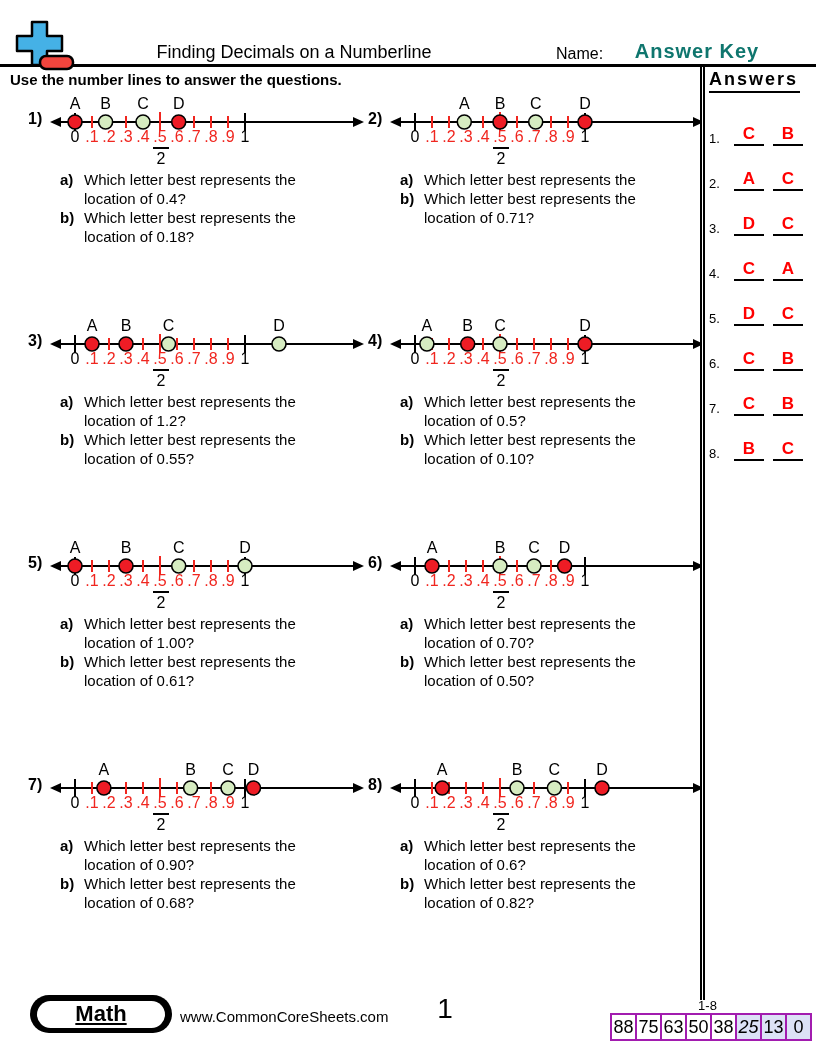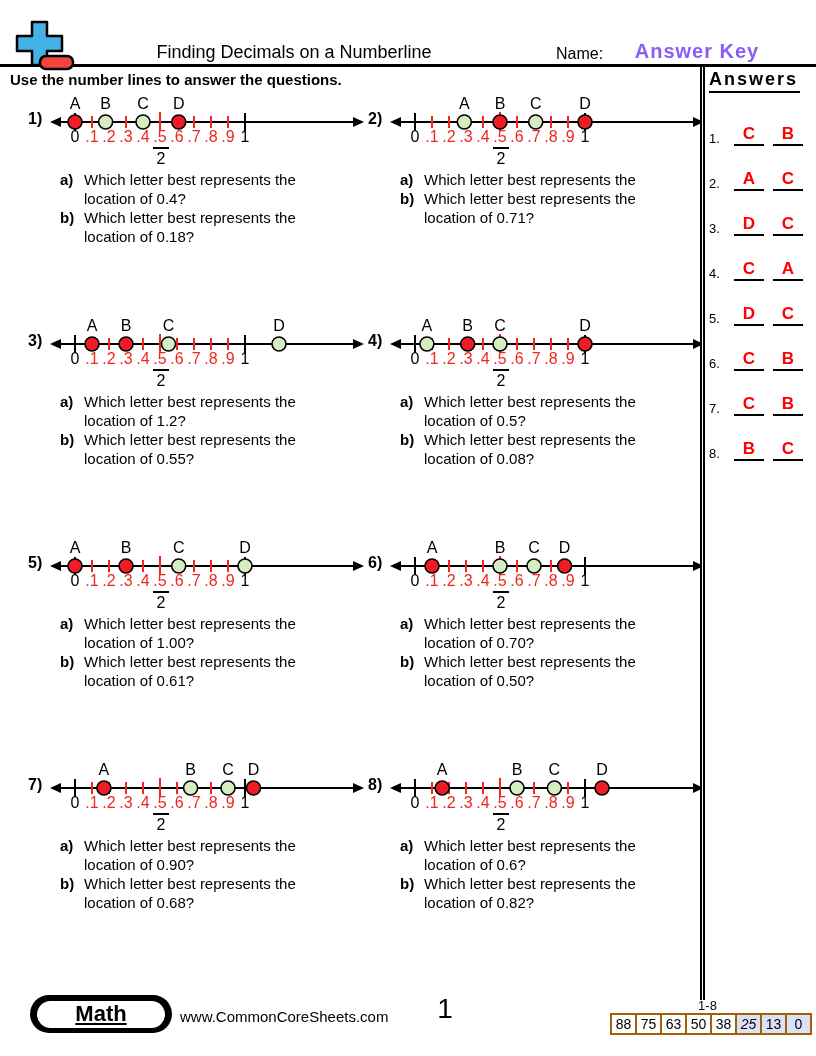--- a/index.html
+++ b/index.html
@@ -7,21 +7,21 @@
   body {
     width:816px; height:1056px; position:relative; background:#fff;
     font-family:"Liberation Sans", sans-serif; color:#000; overflow:hidden;
   }
   
   .hdr-rule { position:absolute; left:0; top:64px; width:816px; height:3px; background:#000; }
   .logo { position:absolute; left:12px; top:20px; z-index:2; }
   .page-title { position:absolute; left:0; top:42px; width:588px; text-align:center; font-size:18px; }
   .name-label { position:absolute; left:556px; top:45px; font-size:16px; }
   .answer-key { position:absolute; left:622px; top:40px; width:150px; text-align:center;
-                font-size:20px; font-weight:bold; color:#8b5cf6; letter-spacing:1px; }
+                font-size:20px; font-weight:bold; color:#0f766e; letter-spacing:1px; }
   .instructions { position:absolute; left:10px; top:71px; font-size:15px; font-weight:bold; }
   
   .answers-panel { position:absolute; left:700px; top:67px; width:132px; height:933px;
                    border-left:2px solid #000; }
   .answers-inner { height:100%; border-left:2px solid #000; margin-left:1px; padding-left:4px; }
   .answers-title { display:inline-block; font-size:18px; font-weight:bold; letter-spacing:2px;
                    border-bottom:2px solid #000; padding:0 2px 1px 0; margin-top:2px; }
   .ans-rows { margin-top:14px; }
   .ans-row { height:45px; display:flex; align-items:flex-end; padding-bottom:6px; }
   .ans-num { font-size:13px; width:16px; }
@@ -39,22 +39,22 @@
   
   .badge { position:absolute; left:30px; top:995px; width:142px; height:38px; background:#000;
            border-radius:19px; display:flex; align-items:center; justify-content:center; }
   .badge-inner { width:128px; height:27px; background:#fff; border-radius:14px;
                  display:flex; align-items:center; justify-content:center;
                  font-size:22px; font-weight:bold;text-decoration:underline; }
   .website { position:absolute; left:180px; top:1008px; font-size:15px;text-align:center; }
   .page-num { position:absolute; left:400px; top:993px; width:90px; text-align:center; font-size:28px; }
   .score { position:absolute; right:4px; top:998px; display:flex; align-items:center;flex-direction:column; }
   .score-range { font-size:13px; margin-right:9px; }
-  .score-cell { width:27px; height:22px; border:2px solid #a16207; margin-left:-2px; background:#fff;
-                display:flex; align-items:center; justify-content:center; font-size:14px; }
+  .score-cell { width:27px; height:28px; border:2px solid #a21caf; margin-left:-2px; background:#fff;
+                display:flex; align-items:center; justify-content:center; font-size:18px; }
 </style>
 </head>
 <body>
 
 <div class="logo">
   <svg width="64" height="52" viewBox="0 0 64 52">
     <path d="M20,2 h15 v14 h15 v15 h-15 v14 h-15 v-14 h-15 v-15 h15 z" fill="#45b1e6" stroke="#000" stroke-width="2.5" stroke-linejoin="round"></path>
     <rect x="28" y="36" width="33" height="13" rx="6" fill="#f2453d" stroke="#000" stroke-width="2.5"></rect>
   </svg>
 </div>
@@ -332,21 +332,21 @@
           <span class="q-label">a)</span>
           <span class="q-text">
             <span>Which letter best represents the</span>
             <span>location of 0.5?</span>
           </span>
         </div>
         <div class="q">
           <span class="q-label">b)</span>
           <span class="q-text">
             <span>Which letter best represents the</span>
-            <span>location of 0.08?</span>
+            <span>location of 0.10?</span>
           </span>
         </div>
       </div>
     </div>
     <div class="problem">
       <div class="prob-head">
         <span class="prob-num">5)</span>
         <svg width="322" height="72">
           <line x1="12" y1="26" x2="310" y2="26" stroke="#000000" stroke-width="2"></line>
           <polygon points="4,26 15,21 15,31" fill="#000000"></polygon>

